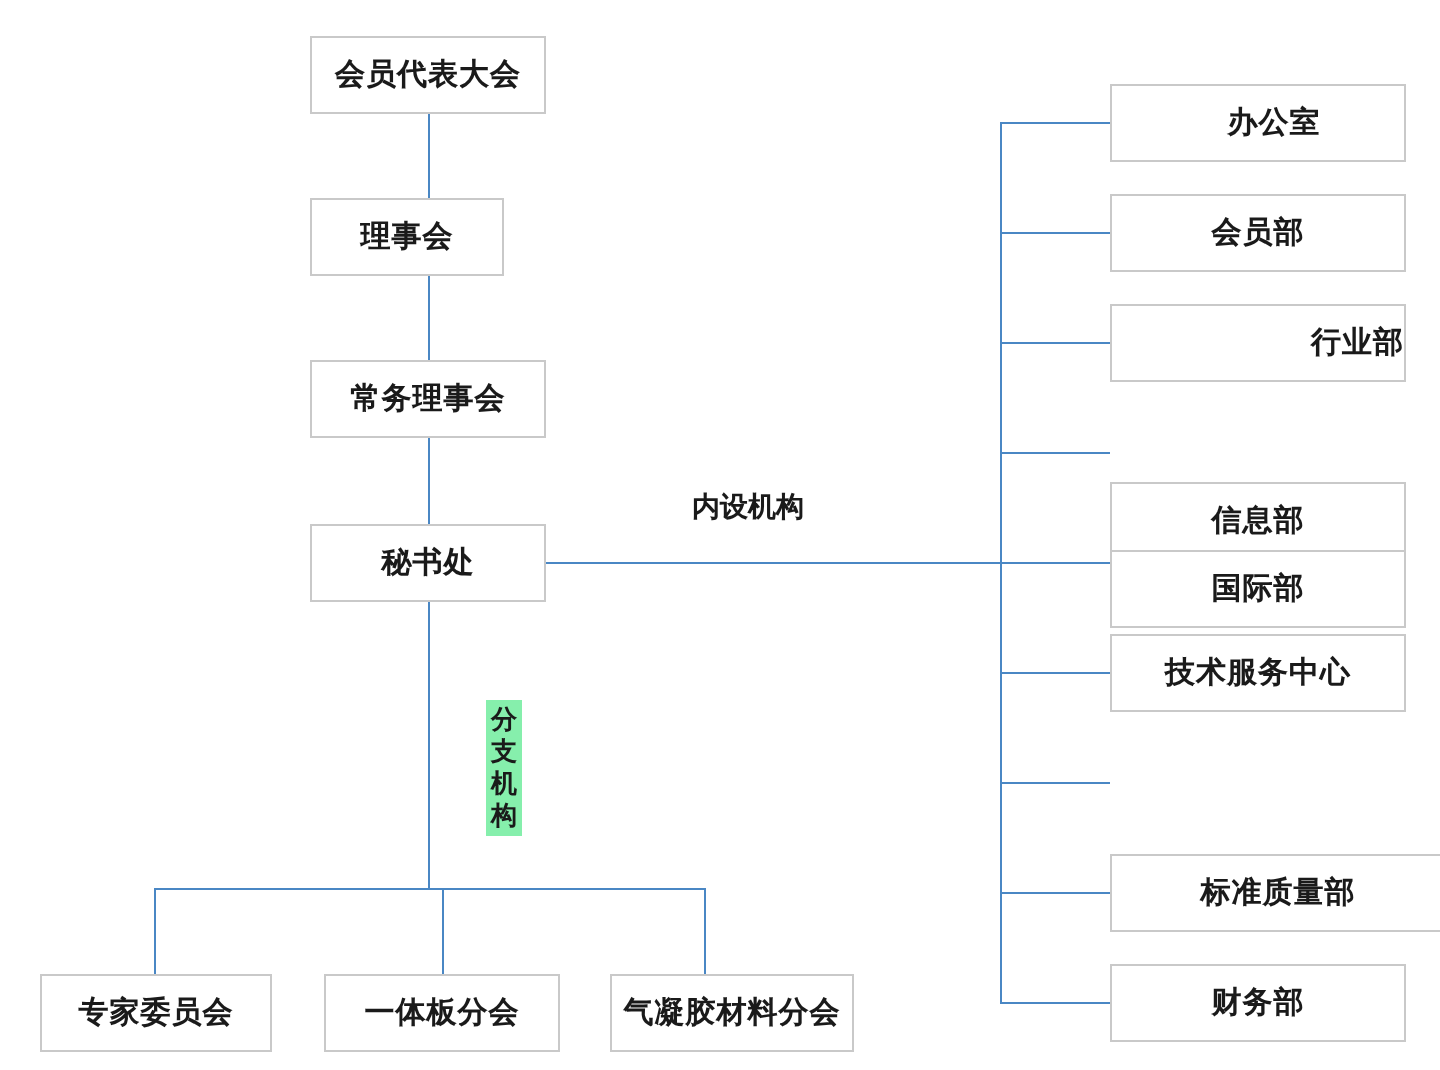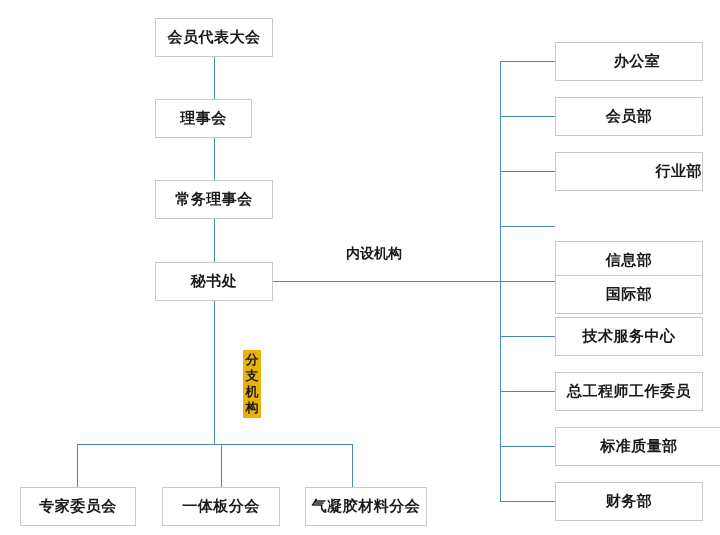--- a/index.html
+++ b/index.html
@@ -48,21 +48,21 @@
   .group-label-vertical {
     position: absolute;
     font-size: 13px;
     font-weight: bold;
     color: #1a1a1a;
     z-index: 4;
     width: 16px;
     line-height: 16px;
     text-align: center;
     word-break: break-all;
-    background: #eab308;
+    background: #86efac;
     padding: 2px 1px;
   }
 </style>
 </head>
 <body>
 
 <div id="chart-root">
 
   <div class="conn conn-v" style="left:214px; top:57px; height:42px;"></div>
   <div class="conn conn-v" style="left:214px; top:138px; height:42px;"></div>
@@ -108,23 +108,20 @@
   </div>
   <div class="node-box" style="left:555px; top:207px; width:148px; height:39px;margin-top:34px;">
     <span>信息部</span>
   </div>
   <div class="node-box" style="left:555px; top:262px; width:148px; height:39px;margin-top:13px;">
     <span>国际部</span>
   </div>
   <div class="node-box" style="left:555px; top:317px; width:148px; height:39px;">
     <span>技术服务中心</span>
   </div>
-  <div class="node-box" style="left:555px; top:372px; width:148px; height:39px;">
-    <span>总工程师工作委员</span>
-  </div>
   <div class="node-box" style="left:555px; top:427px; width:168px; height:39px;">
     <span>标准质量部</span>
   </div>
   <div class="node-box" style="left:555px; top:482px; width:148px; height:39px;">
     <span>财务部</span>
   </div>
 
   <div class="group-label-vertical" style="left:243px; top:350px;">分支机构</div>
 
   <div class="conn conn-h" style="left:77px; top:444px; width:275px;"></div>

